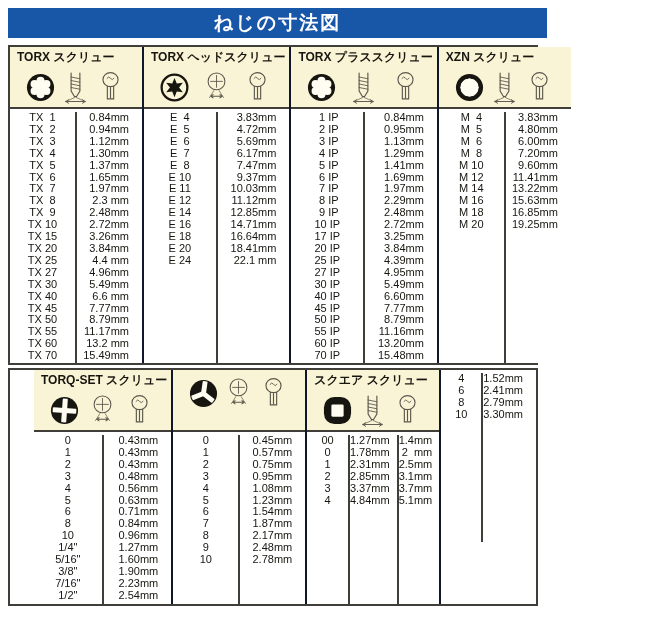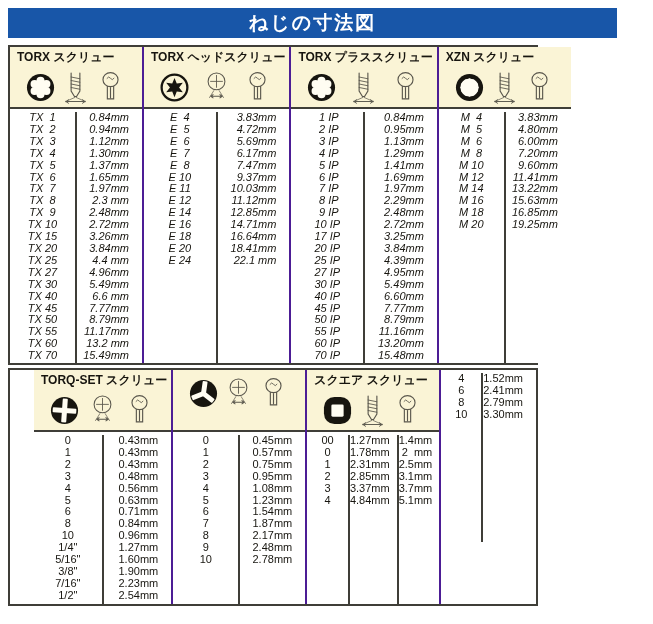--- a/index.html
+++ b/index.html
@@ -1,33 +1,33 @@
 <!DOCTYPE html>
 <html><head>
 <meta charset="utf-8">
 <style>
   * { margin:0; padding:0; box-sizing:border-box; }
   html,body { width:653px; background:#ffffff; font-family:"Liberation Sans","DejaVu Sans",sans-serif; color:#17150f; }
   .page { width:653px; height:624px; padding:8px 6px 0 8px; background:#fff; }
   .banner {
-    width:609px; height:30px; background:#1856a8; color:#fff;
+    width:539px; height:30px; background:#1856a8; color:#fff;
     font-size:19px; font-weight:bold; text-align:center; line-height:30px;
     letter-spacing:2px; margin-bottom:7px;
   }
   .grid { display:grid; grid-template-columns:repeat(4,1fr); width:530px;
           border:2px solid #3f3e38; background:#fff; }
   .grid + .grid { margin-top:3px;padding-left:24px; }
-  .panel { display:flex; flex-direction:column; border-left:2px solid #4c1d95; }
+  .panel { display:flex; flex-direction:column; border-left:2px solid #0f172a; }
   .panel:first-child { border-left:none; }
   .panel-header { background:#faf4d6; border-bottom:2px solid #3f3e38; height:62px; padding:2px 4px 0 7px; }
   .panel-title { font-size:12px; font-weight:bold; white-space:nowrap; line-height:17px; }
   .panel-icons { display:flex; align-items:center; justify-content:space-between; padding:0 10px 0 6px; height:42px; }
   .icon-svg { width:35px; height:35px; flex:0 0 auto; }
   .panel-body { display:flex; align-items:stretch; background:#fff; padding-top:3px; font-size:11px; }
-  .grid-top .panel-body { height:254px;font-style:italic; }
+  .grid-top .panel-body { height:254px; }
   .grid-bottom .panel-body { height:172px; }
   .col { flex:1 1 0; }
   .col + .col { border-left:2px solid #3f3e38; }
   .line { line-height:11.9px; white-space:pre; }
   .col-label .line { text-align:center; }
   .col-value .line { text-align:right; padding-right:13px; }
   .cols3 .col-value .line { padding-right:7px; }
   .defs { position:absolute; width:0; height:0; overflow:hidden; }
 </style>
 </head>

